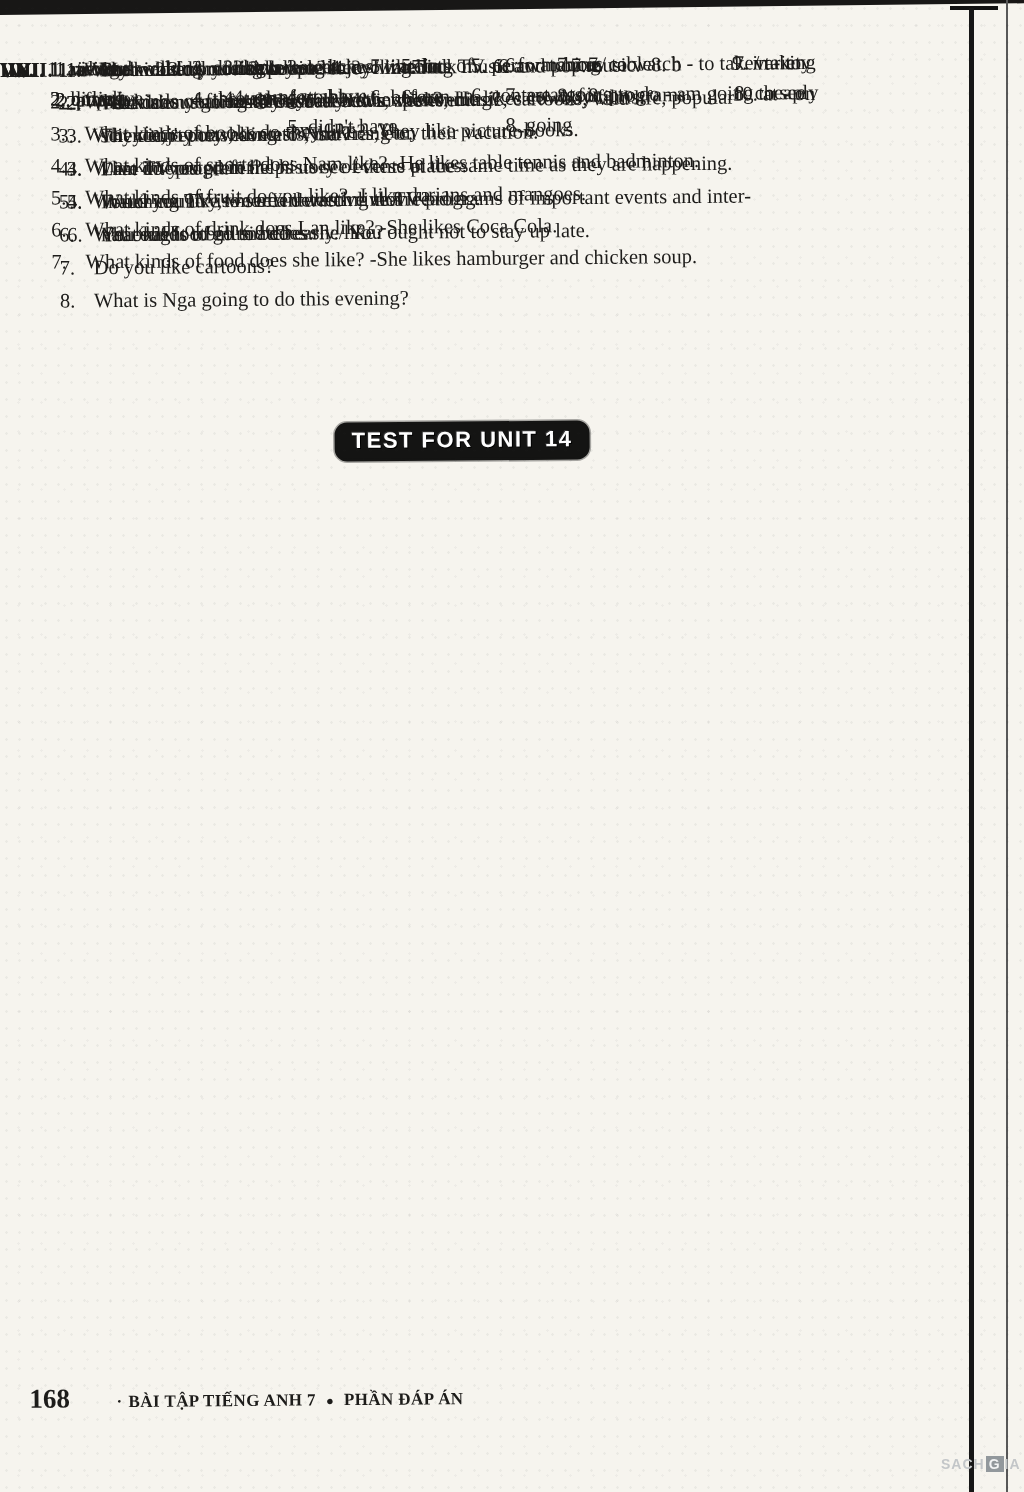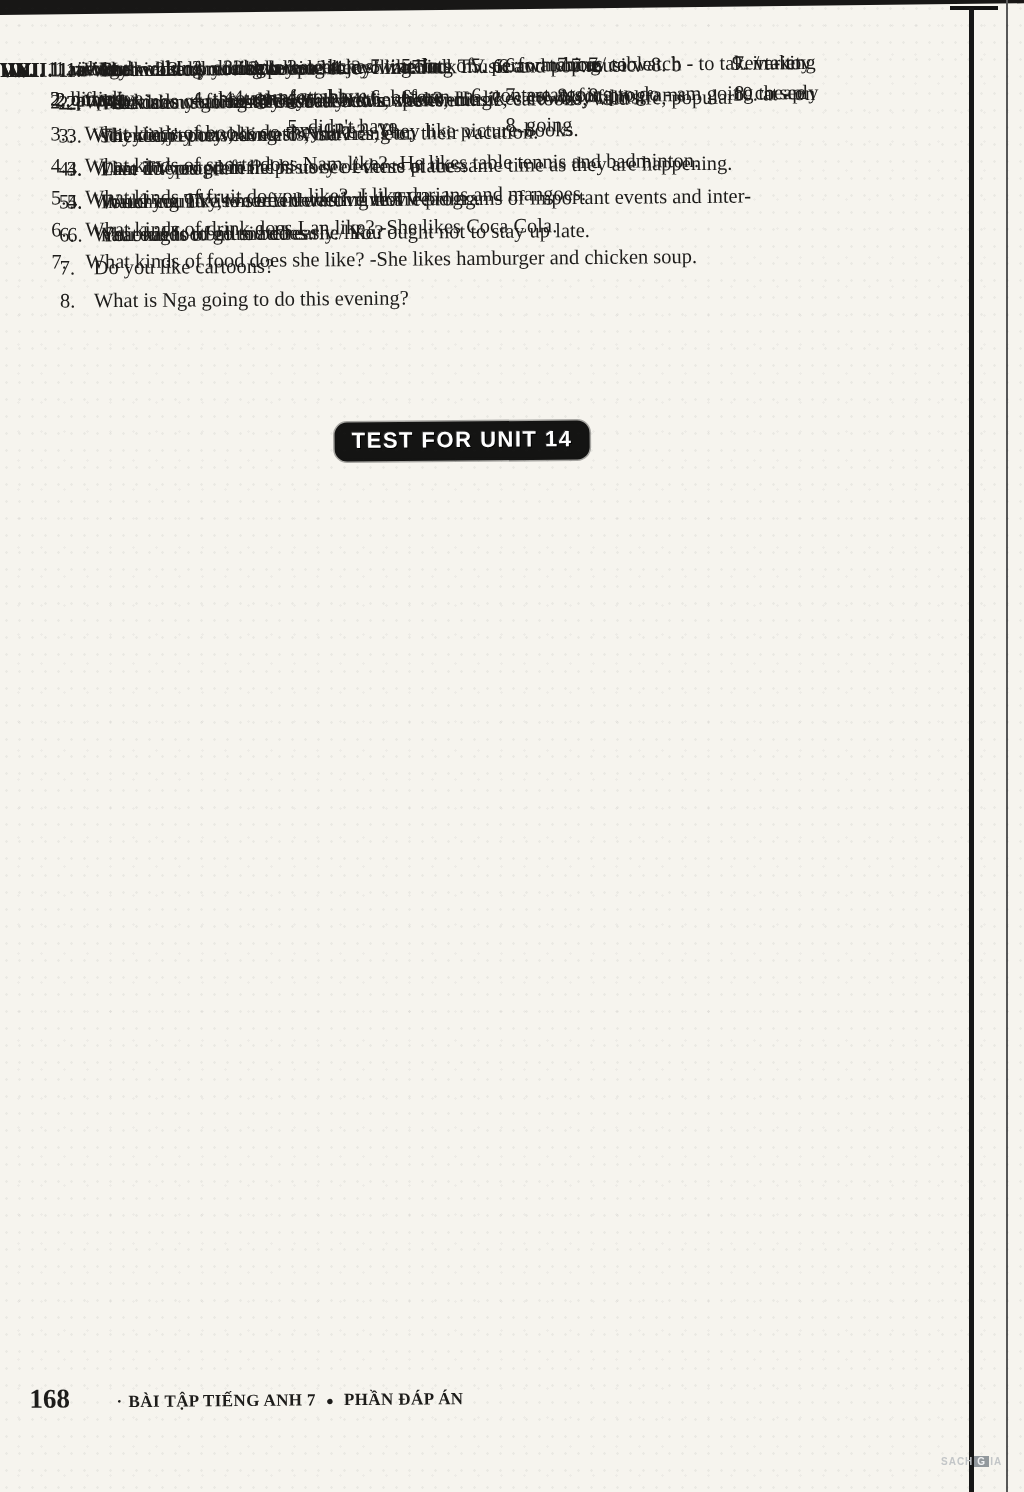--- a/index.html
+++ b/index.html
@@ -82,21 +82,21 @@
   #sec-vii2{top:1129;}
 
   #footer{position:absolute;top:1330px;left:0;display:flex;align-items:baseline;}
   .pgnum{font-size:27px;font-weight:bold;width:63px;padding-left:18px;flex:none;}
   .ftxt{font-size:17px;font-weight:bold;letter-spacing:0.4px;}
   .flead{margin:0 6px 0 24px;font-weight:bold;}
   .fbullet{margin:0 10px;font-size:13px;font-weight:bold;}
 
   .watermark{
     position:absolute;left:941px;top:1456px;z-index:5;display:flex;align-items:center;
-    font-family:"Liberation Sans", sans-serif;font-size:10px;font-weight:bold;
+    font-family:"Liberation Sans", sans-serif;font-size:14px;font-weight:bold;
     color:#c3c6c8;letter-spacing:1px;
   }
   .wbox{background:#92989c;color:#f2f3f4;padding:0 3px;margin:0 1px;display:inline-block;}
 </style>
 </head>
 <body>
 
 <div class="scan-top"></div>
 <div class="vline-cap"></div>
 <div class="vline-thick"></div>

